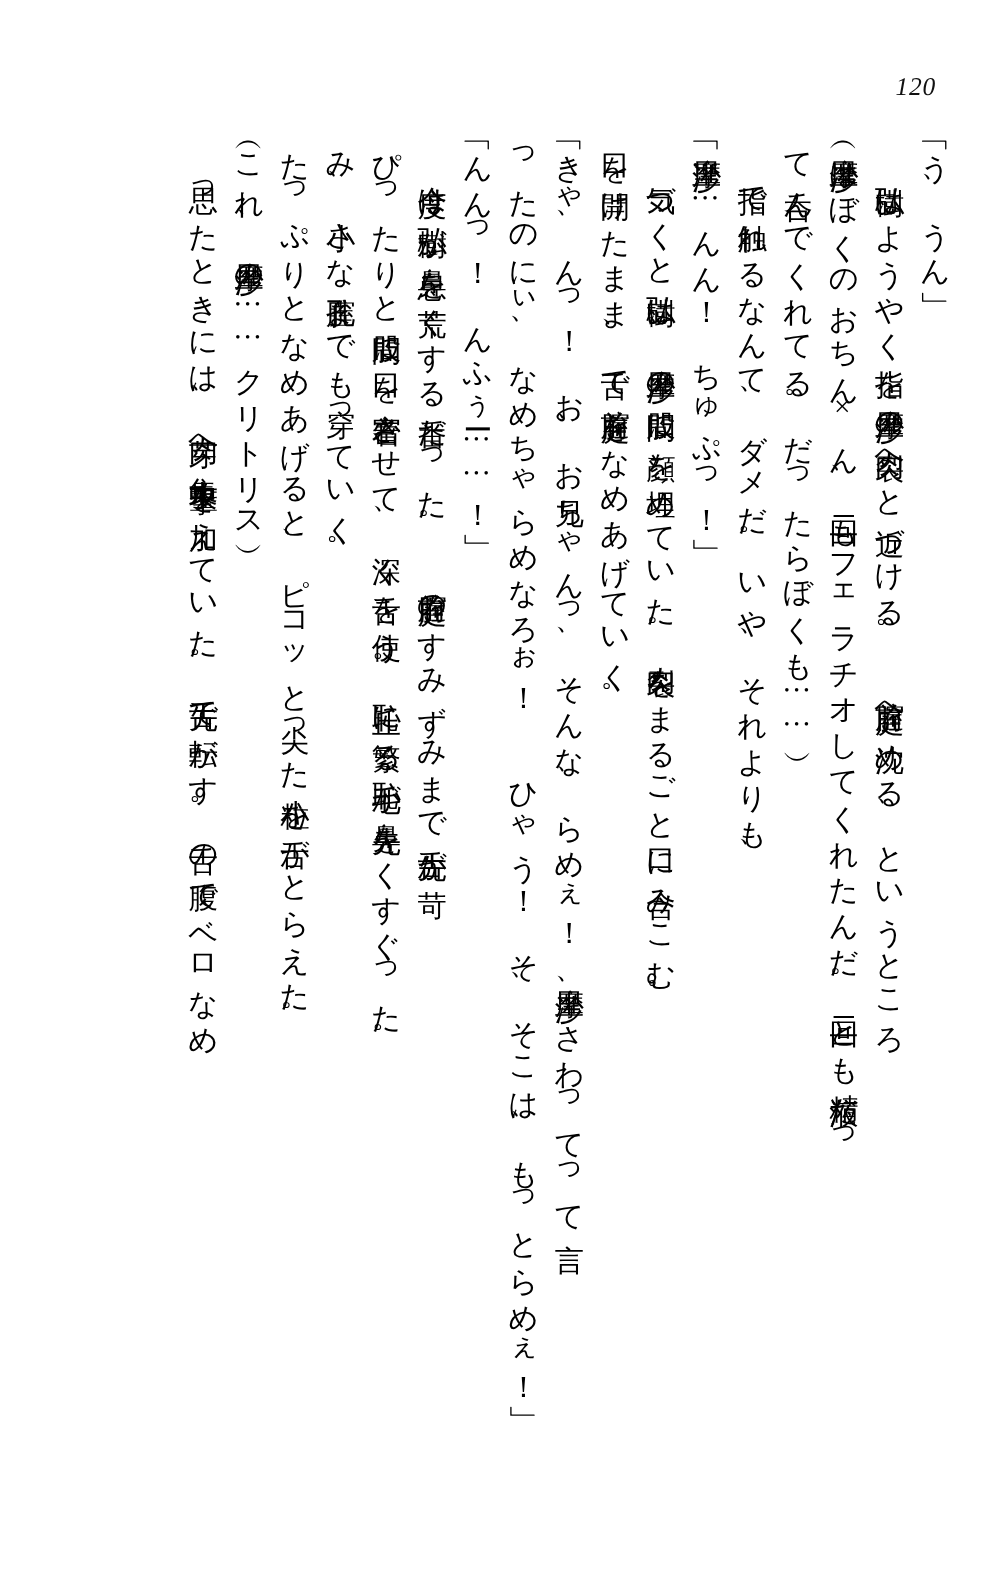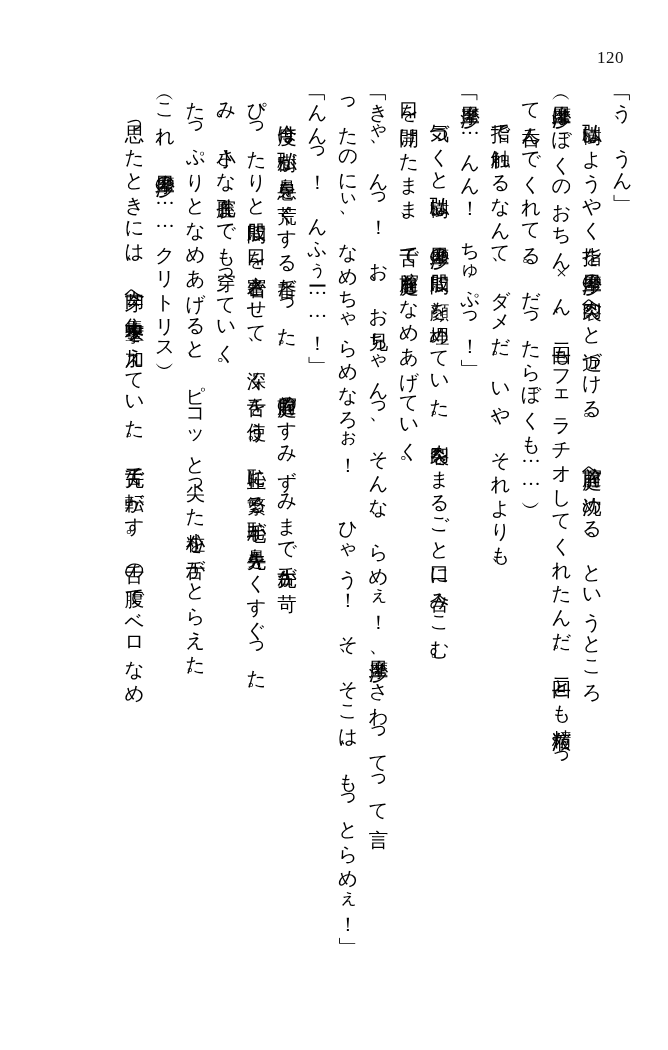--- a/index.html
+++ b/index.html
@@ -19,20 +19,21 @@
     width: 668px;
     height: 1050px;
     background: #ffffff;
     box-sizing: border-box;
   }
   .page-number {
     position: absolute;
     top: 48px;
     right: 44px;
     font-size: 17px;
+    font-style: italic;
     font-family: "Liberation Serif", "DejaVu Serif", serif;
     letter-spacing: 0.5px;
     color: #111111;
   }
   .text-body {
     position: absolute;
     top: 88px;
     right: 36px;
     left: 36px;
     bottom: 30px;

